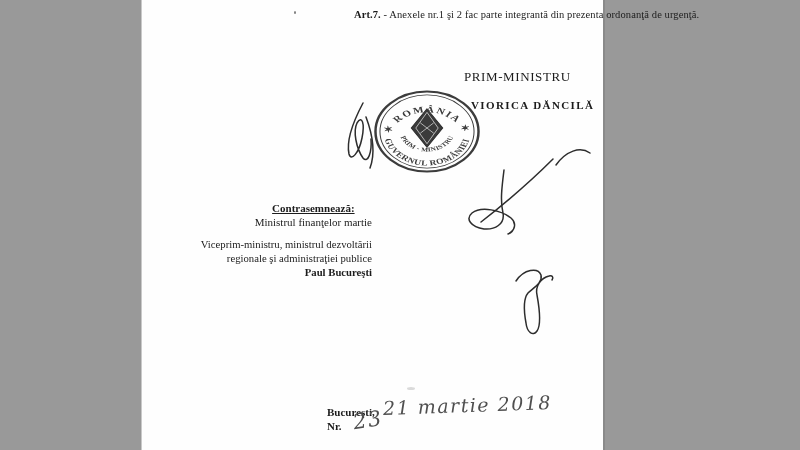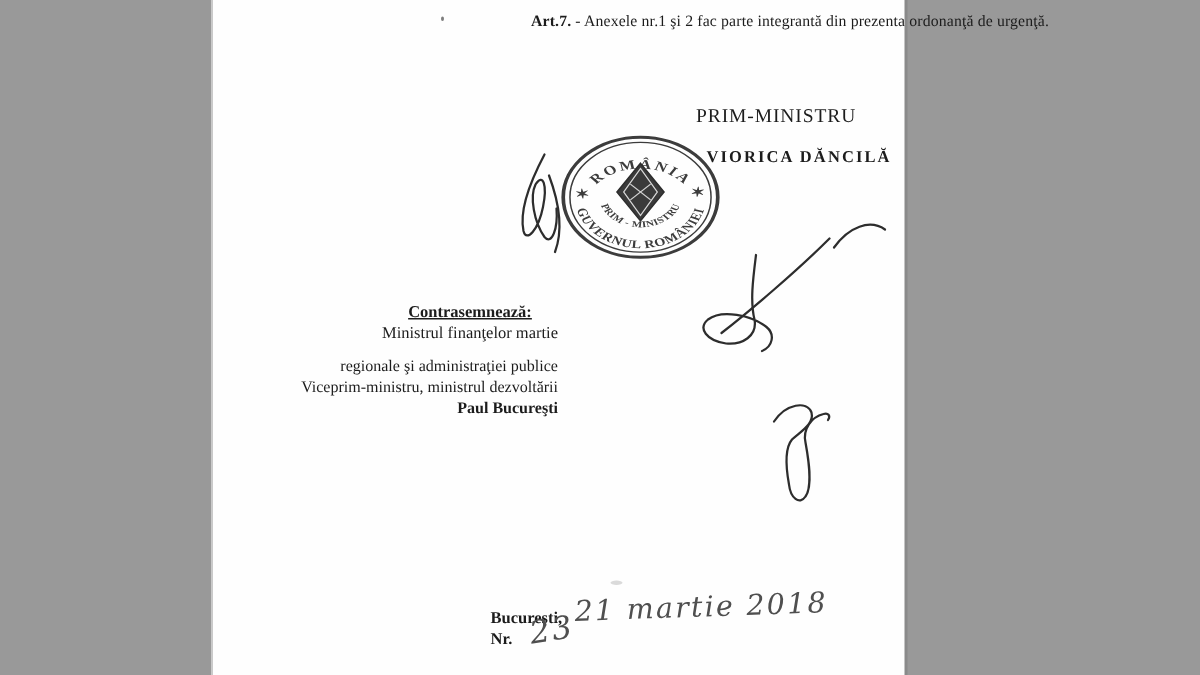--- a/index.html
+++ b/index.html
@@ -62,22 +62,22 @@
 
     <div class="abs pm-title">PRIM-MINISTRU</div>
     <div class="abs pm-name">VIORICA DĂNCILĂ</div>
 
     <div class="abs countersign">
       <div class="cs-heading">Contrasemnează:</div>
       <div>Ministrul finanţelor martie</div>
     </div>
 
     <div class="abs deputy">
+      <div>Viceprim-ministru, ministrul dezvoltării</div>
       <div>regionale şi administraţiei publice</div>
-      <div>Viceprim-ministru, ministrul dezvoltării</div>
       <div class="b">Paul Bucureşti</div>
     </div>
 
     <div class="abs city-label">Bucureşti,</div>
     <div class="abs hand date-hand">21 martie 2018</div>
     <div class="abs nr-label">Nr.</div>
     <div class="abs hand nr-hand">23</div>
 
     <div class="speck speck-1"></div>
     <div class="smudge"></div>

